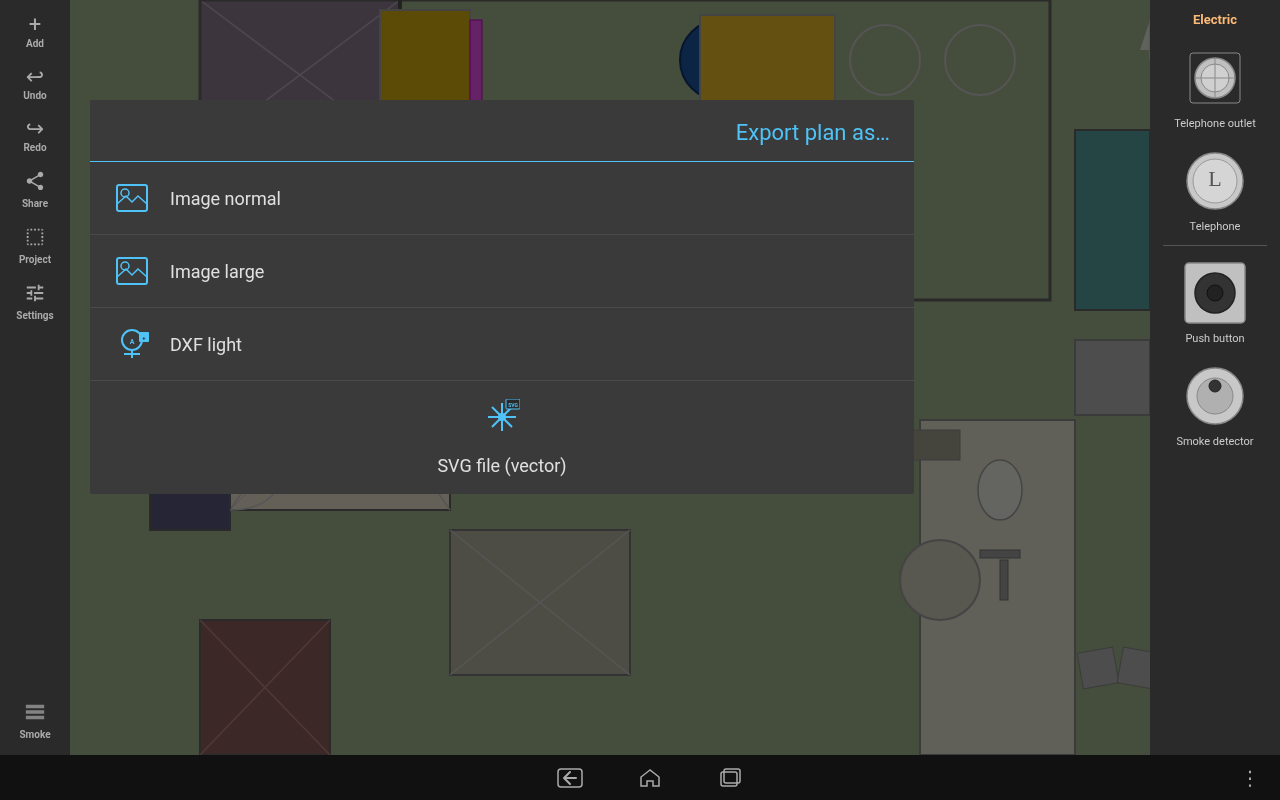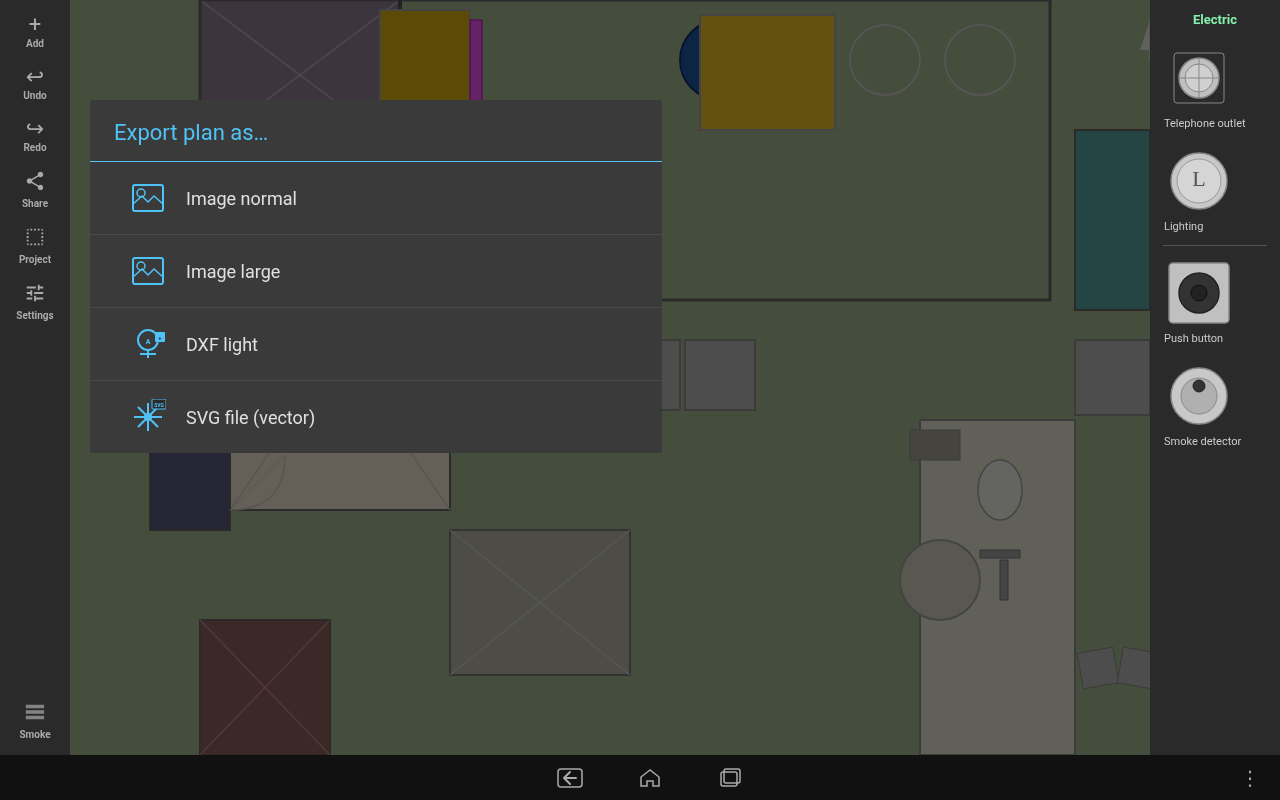--- a/index.html
+++ b/index.html
@@ -74,32 +74,32 @@
       background: #2a2a2a;
       display: flex;
       flex-direction: column;
       align-items: center;
       padding: 8px 0;
       gap: 8px;
       overflow-y: auto;
     }
 
     .right-section-title {
-      color: #86efac;
+      color: #fdba74;
       font-size: 13px;
       font-weight: bold;
       text-align: center;
       width: 100%;
       padding: 4px 8px;
     }
 
     .right-item {
       display: flex;
       flex-direction: column;
-      align-items: flex-start;
+      align-items: center;
       width: 110px;
       cursor: pointer;
       padding: 4px;
     }
 
     .right-item-icon {
       width: 70px;
       height: 70px;
       display: flex;
       align-items: center;
@@ -160,46 +160,48 @@
       bottom: 45px;
       background: rgba(0,0,0,0.5);
       display: flex;
       align-items: flex-start;
       justify-content: flex-start;
       z-index: 100;
     }
 
     #export-dialog {
       background: #3a3a3a;
-      width: 572px;
+      width: 824px;
       margin-top: 100px;
       margin-left: 20px;
       border-radius: 2px;
       overflow: hidden;
+      text-align: right;
     }
 
     #export-dialog-title {
       padding: 20px 24px 16px;
       color: #4fc3f7;
       font-size: 22px;
       font-weight: 400;
       border-bottom: 1px solid #4fc3f7;
     }
 
     .export-option {
       display: flex;
       align-items: center;
-      padding: 18px 40px;
+      padding: 18px 24px;
       cursor: pointer;
       border-bottom: 1px solid #4a4a4a;
       gap: 20px;
     }
 
     .export-option:last-child {
       border-bottom: none;
+      flex-direction: column;
     }
 
     .export-icon {
       color: #4fc3f7;
       font-size: 24px;
       width: 36px;
       height: 36px;
       display: flex;
       align-items: center;
       justify-content: center;
@@ -361,21 +363,21 @@
 
 
   <div class="right-item">
     <div class="right-item-icon">
       <svg width="70" height="70" viewBox="0 0 70 70">
         <circle cx="35" cy="35" r="28" fill="#c8c8c8" stroke="#888" stroke-width="1.5"></circle>
         <circle cx="35" cy="35" r="22" fill="#d5d5d5" stroke="#999" stroke-width="1"></circle>
         <text x="35" y="40" text-anchor="middle" font-size="22" font-family="serif" fill="#555">L</text>
       </svg>
     </div>
-    <div class="right-item-label">Lighting</div>
+    <div class="right-item-label">Telephone</div>
   </div>
 
   <div class="sidebar-sep"></div>
 
   <div class="right-item">
     <div class="right-item-icon">
       <svg width="70" height="70" viewBox="0 0 70 70">
         <rect x="5" y="5" width="60" height="60" rx="4" fill="#c0c0c0" stroke="#888" stroke-width="1.5"></rect>
         <circle cx="35" cy="35" r="20" fill="#333" stroke="#222" stroke-width="1.5"></circle>
         <circle cx="35" cy="35" r="8" fill="#222" stroke="#111" stroke-width="1"></circle>

